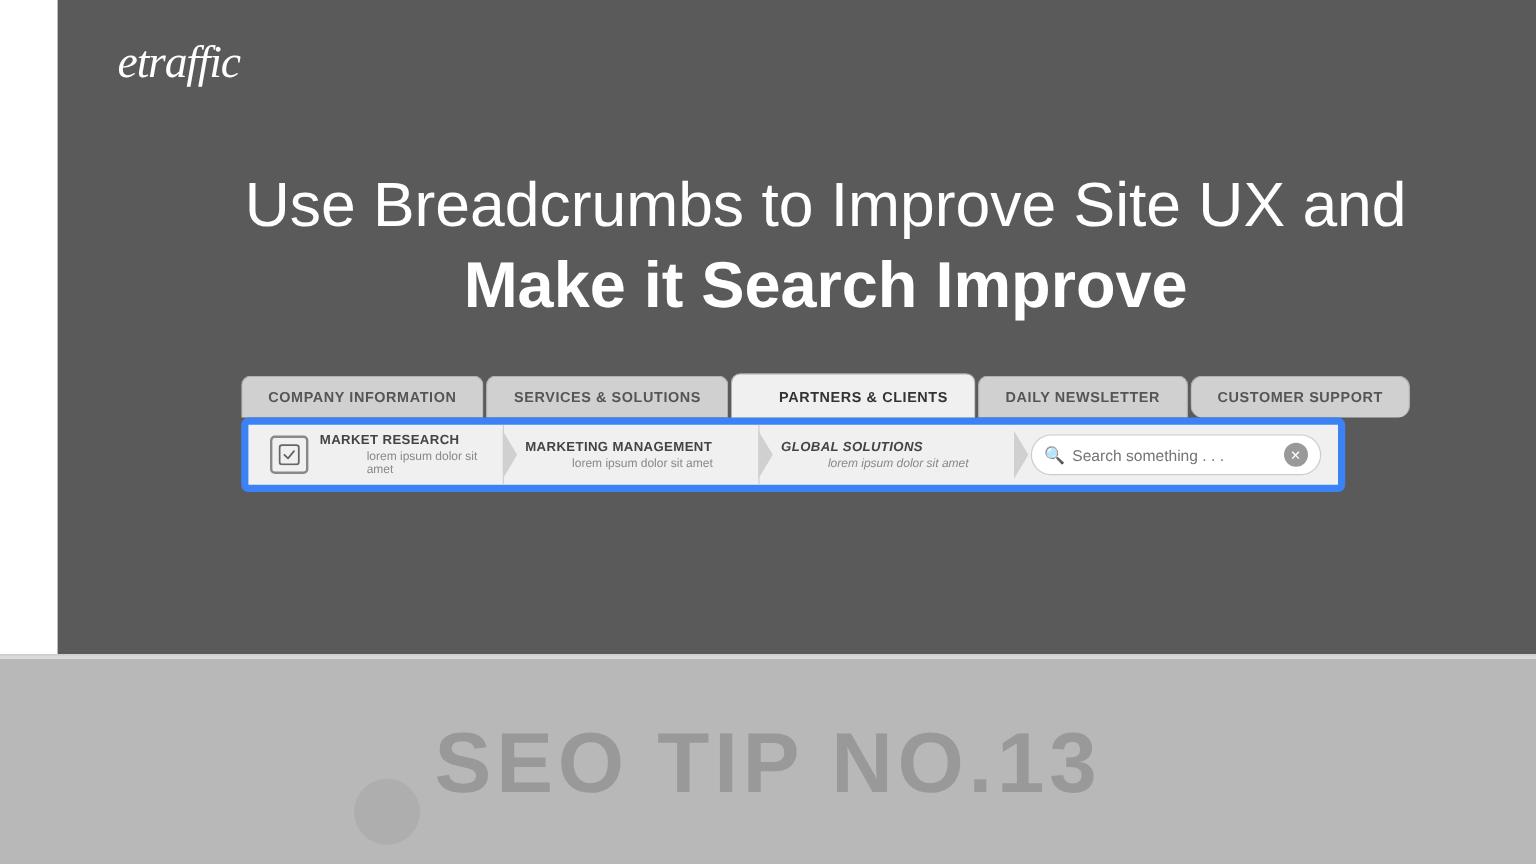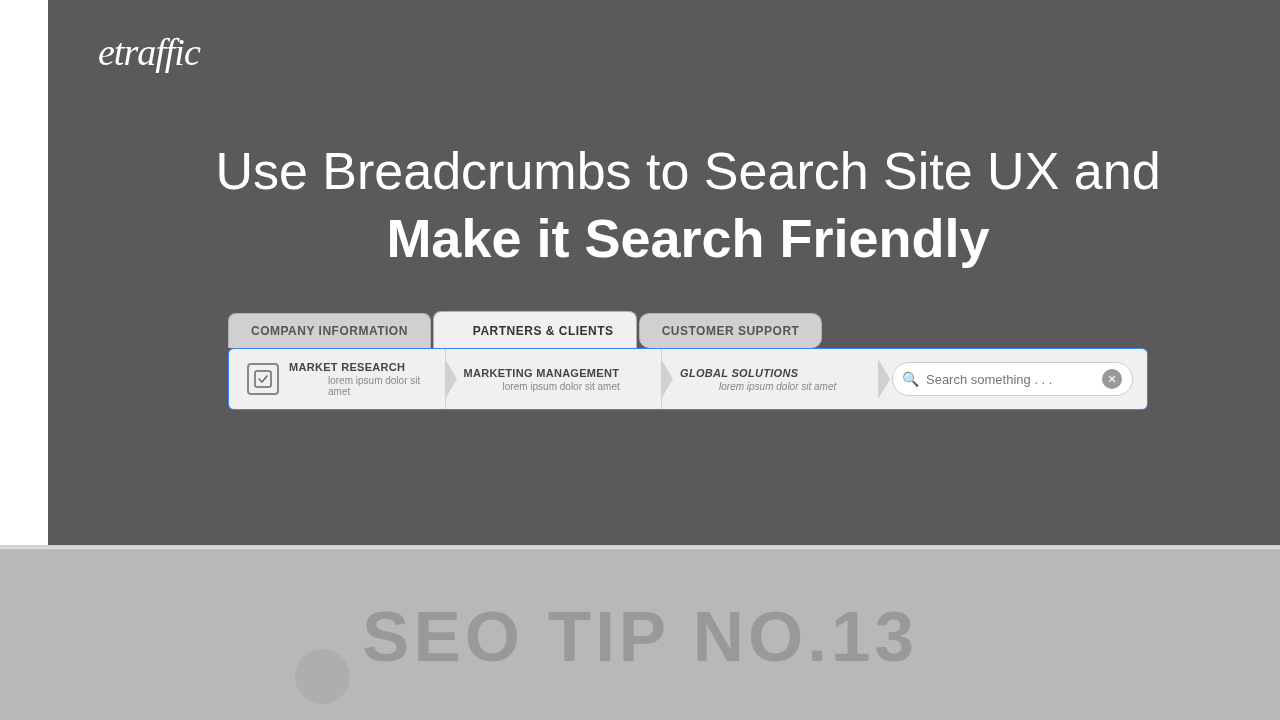--- a/index.html
+++ b/index.html
@@ -84,21 +84,21 @@
     }
 
     .nav-tab:last-child {
       margin-right: 0;
       border-radius: 10px;
     }
 
     
     .breadcrumb-row {
       background: #f0f0f0;
-      border: 1px solid #3b82f6;
+      border: 6px solid #3b82f6;
       border-radius: 6px;
       width: 920px;
       display: flex;
       align-items: center;
       padding: 0;
       height: 62px;
       position: relative;
       z-index: 1;
       overflow: hidden;
     }
@@ -267,32 +267,38 @@
 </head>
 <body>
 
 <div class="top-section">
 
   <div class="logo-area">
     <span class="logo-text">etraffic</span>
   </div>
 
   <div class="headline-area">
-    <div class="headline-light">Use Breadcrumbs to Search Site UX and</div>
-    <div class="headline-bold">Make it Search Friendly</div>
+    <div class="headline-light">Use Breadcrumbs to Improve Site UX and</div>
+    <div class="headline-bold">Make it Search Improve</div>
   </div>
 
   <div class="nav-and-breadcrumb">
 
     <div class="tabs-row">
       <div class="nav-tab">
         <span>COMPANY INFORMATION</span>
       </div>
+      <div class="nav-tab">
+        <span>SERVICES &amp; SOLUTIONS</span>
+      </div>
       <div class="nav-tab active">
         <span>PARTNERS &amp; CLIENTS</span>
+      </div>
+      <div class="nav-tab">
+        <span>DAILY NEWSLETTER</span>
       </div>
       <div class="nav-tab">
         <span>CUSTOMER SUPPORT</span>
       </div>
     </div>
 
     <div class="breadcrumb-row">
 
       <div class="breadcrumb-item">
         <div class="breadcrumb-icon">

